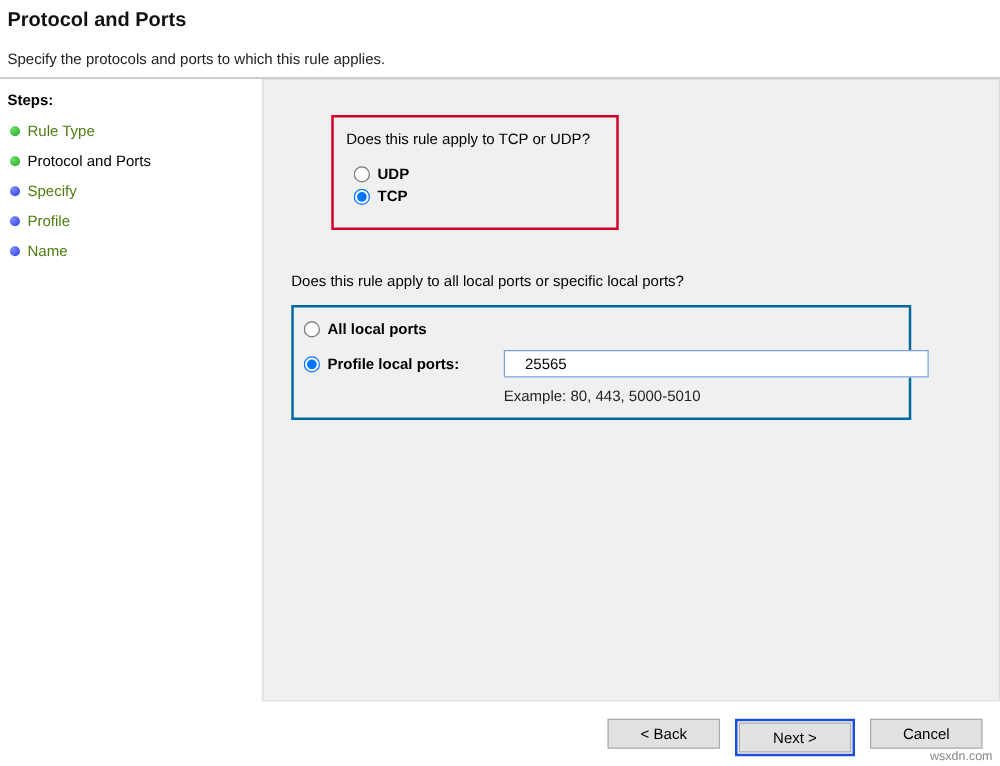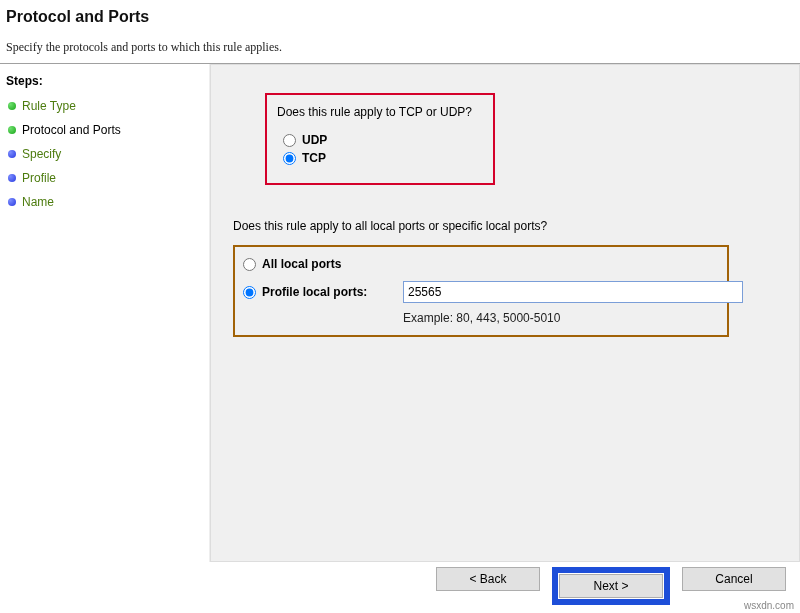--- a/index.html
+++ b/index.html
@@ -18,21 +18,20 @@
     .header h1 {
       font-size: 16px;
       font-weight: 600;
       font-family: Arial, sans-serif;
       margin-bottom: 14px;
       color: #111;
     }
     .header .subtitle {
       font-size: 12px;
       color: #222;
-      font-family: Liberation Serif, serif;
     }
     .divider {
       border: none;
       border-top: 1px solid #a0a0a0;
       margin: 6px 0 0 0;
     }
     .body {
       display: flex;
       height: 498px;
       border-radius: 30px;
@@ -91,67 +90,67 @@
     }
     .radio-row input[type=radio] {
       width: 13px; height: 13px;
     }
     .radio-row label { font-weight: bold; }
     .q2 {
       font-size: 12px;
       margin-bottom: 10px;
     }
     .group2 {
-      border: 2px solid #a16207;
+      border: 2px solid #0369a1;
       padding: 6px 10px 10px 8px;
       width: 496px;
       margin-top: 12px;
     }
     .portgrid {
       display: grid;
       grid-template-columns: 160px 1fr;
       row-gap: 6px;
       align-items: center;
     }
     .portgrid .r1c1 { grid-column: 1 / span 2; }
     .portgrid input[type=text] {
       width: 340px;
       height: 22px;
       border: 1px solid #7a9ed8;
       outline: none;
       font-size: 12px;
-      padding: 1px 4px;
+      padding: 1px 16px;
       font-family: inherit;
       background: #fff;
     }
     .example {
       grid-column: 2;
       color: #222;
       font-size: 12px;
       padding-top: 2px;
     }
     .footer {
       position: absolute;
       bottom: 8px; left: 0; right: 8px;
       display: flex;
       justify-content: flex-end;
       gap: 12px;
       padding-right: 6px;
     }
     .btn {
-      width: 104px;
+      width: 90px;
       height: 24px;
       background: #e1e1e1;
       border: 1px solid #adadad;
       font-size: 12px;
       font-family: inherit;
       cursor: pointer;
     }
     .btn-wrap-highlight {
-      border: 6px solid #1d4ed8;
+      border: 2px solid #1d4ed8;
       padding: 1px;
       display: inline-flex;
       justify-content: flex-end;
     }
     .watermark {
       position: absolute;
       bottom: 2px; right: 6px;
       font-size: 10px;
       color: #888;
     }

